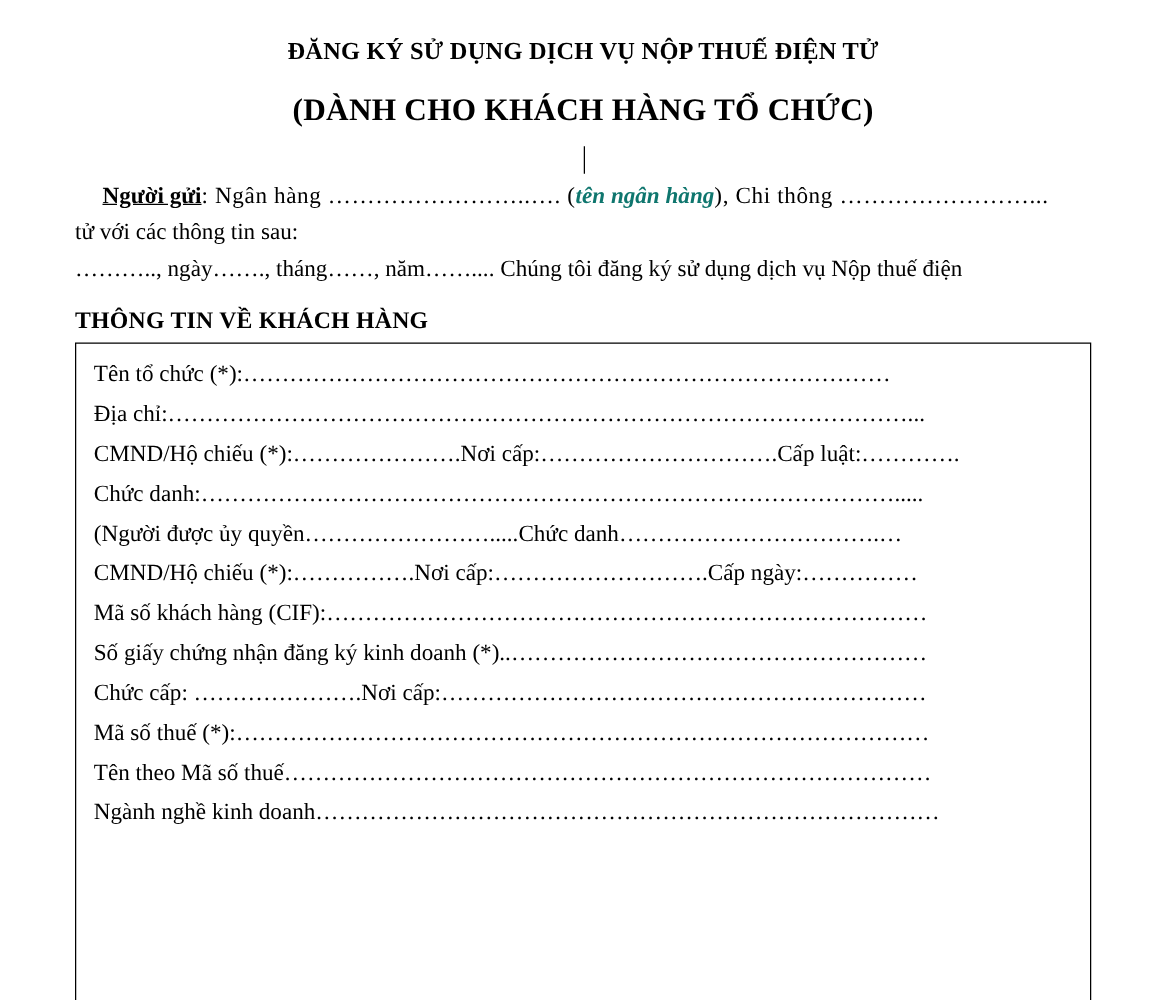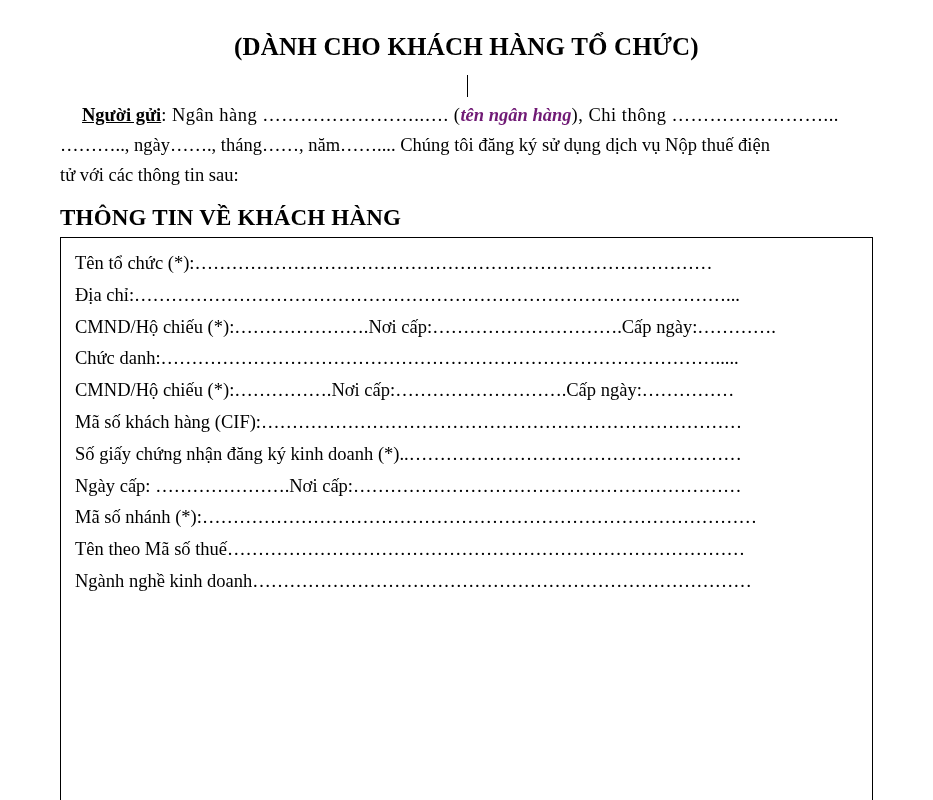--- a/index.html
+++ b/index.html
@@ -57,29 +57,29 @@
     text-align: left;
   }
   .para.first {
     text-indent: 22px;
   }
   .kinh-gui {
     font-weight: bold;
     text-decoration: underline;
   }
   .bank-name {
-    color: #701a75;
+    color: #0f766e;
     font-style: italic;
     font-weight: bold;
   }
   .dots { letter-spacing: 0.5px; }
 
   .section-heading {
     font-weight: bold;
-    font-size: 23px;
+    font-size: 19px;
     margin: 14px 0 6px 0;
     letter-spacing: 0.2px;
   }
 
   .info-box {
     border: 1px solid #000000;
     box-sizing: border-box;
     padding: 10px 14px 12px 14px;
     margin-top: 4px;
     height: 596px;
@@ -91,43 +91,45 @@
     white-space: nowrap;
     overflow: hidden;
   }
 </style>
 </head>
 <body>
 
 <div class="page">
 
   <div class="title-block">
+    <div class="title-line t2">ĐĂNG KÝ SỬ DỤNG DỊCH VỤ NỘP THUẾ ĐIỆN TỬ</div>
     <div class="title-line t3">(DÀNH CHO KHÁCH HÀNG TỔ CHỨC)</div>
   </div>
 
   <div class="caret-row">
     <span class="caret"></span>
   </div>
 
   <p class="para first">
     <span class="kinh-gui">Người gửi</span><span class="dots">: Ngân hàng ……………………..…. (</span><span class="bank-name">tên ngân hàng</span><span class="dots">), Chi thông ……………………...</span>
   </p>
 
+  <p class="para">tử với các thông tin sau:</p>
   <p class="para">……….., ngày……., tháng……, năm…….... Chúng tôi đăng ký sử dụng dịch vụ Nộp thuế điện</p>
-  <p class="para">tử với các thông tin sau:</p>
 
   <div class="section-heading">THÔNG TIN VỀ KHÁCH HÀNG</div>
 
   <div class="info-box">
     <div class="info-line">Tên tổ chức (*):…………………………………………………………………………</div>
     <div class="info-line">Địa chỉ:……………………………………………………………………………………...</div>
-    <div class="info-line">CMND/Hộ chiếu (*):………………….Nơi cấp:………………………….Cấp ngày:………….</div>
+    <div class="info-line">CMND/Hộ chiếu (*):………………….Nơi cấp:………………………….Cấp luật:………….</div>
     <div class="info-line">Chức danh:……………………………………………………………………………….....</div>
+    <div class="info-line">(Người được ủy quyền…………………….....Chức danh…………………………….…</div>
     <div class="info-line">CMND/Hộ chiếu (*):…………….Nơi cấp:……………………….Cấp ngày:……………</div>
     <div class="info-line">Mã số khách hàng (CIF):……………………………………………………………………</div>
     <div class="info-line">Số giấy chứng nhận đăng ký kinh doanh (*)..………………………………………………</div>
-    <div class="info-line">Ngày cấp: ………………….Nơi cấp:………………………………………………………</div>
-    <div class="info-line">Mã số nhánh (*):………………………………………………………………………………</div>
+    <div class="info-line">Chức cấp: ………………….Nơi cấp:………………………………………………………</div>
+    <div class="info-line">Mã số thuế (*):………………………………………………………………………………</div>
     <div class="info-line">Tên theo Mã số thuế…………………………………………………………………………</div>
     <div class="info-line">Ngành nghề kinh doanh………………………………………………………………………</div>
   </div>
 
 </div>
 
 </body></html>

